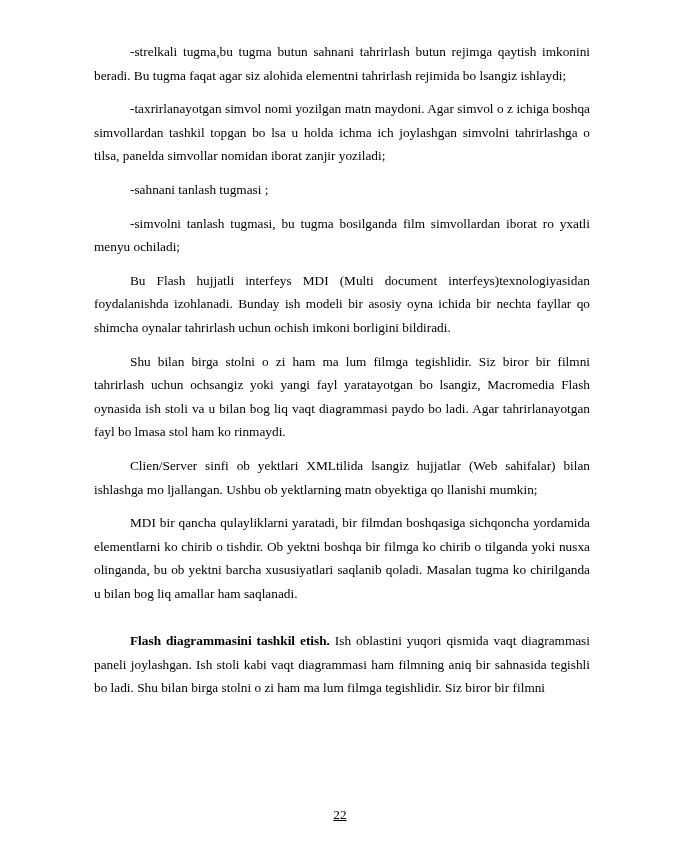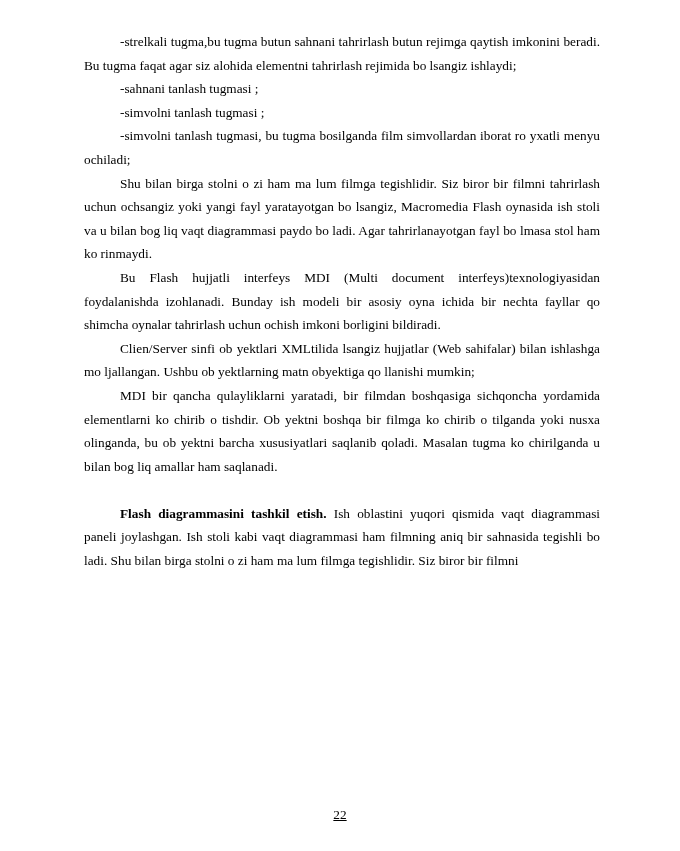--- a/index.html
+++ b/index.html
@@ -23,21 +23,21 @@
     }
     .body-text {
       position: absolute;
       left: 84px;
       top: 30px;
       width: 516px;
       font-size: 13.3px;
       line-height: 23.6px;
     }
     .para {
-      margin: 0;
+      margin: 10px;
       text-align: justify;
       text-indent: 36px;
       white-space: normal;
     }
     .para.gap-before {
       margin-top: 23.6px;
     }
     .bold-lead {
       font-weight: bold;
     }
@@ -51,23 +51,23 @@
       line-height: 16px;
       text-decoration: underline;
     }
   </style>
 </head>
 <body>
 
 <div class="page">
   <div class="body-text">
     <p class="para">-strelkali tugma,bu tugma butun sahnani tahrirlash butun rejimga qaytish imkonini beradi. Bu tugma faqat agar siz alohida elementni tahrirlash rejimida bo   lsangiz ishlaydi;</p>
+    <p class="para">-taxrirlanayotgan simvol nomi yozilgan matn maydoni. Agar simvol o   z ichiga boshqa simvollardan tashkil topgan bo   lsa u holda ichma ich joylashgan simvolni tahrirlashga o   tilsa, panelda simvollar nomidan iborat zanjir yoziladi;</p>
     <p class="para">-sahnani tanlash tugmasi ;</p>
-    <p class="para">-simvolni tanlash tugmasi ;</p>
     <p class="para">-simvolni tanlash tugmasi, bu tugma bosilganda film simvollardan iborat ro   yxatli menyu ochiladi;</p>
+    <p class="para">Bu Flash hujjatli interfeys MDI (Multi document interfeys)texnologiyasidan foydalanishda izohlanadi. Bunday ish modeli bir asosiy oyna ichida bir nechta fayllar qo   shimcha oynalar tahrirlash uchun ochish imkoni borligini bildiradi.</p>
     <p class="para">Shu bilan birga stolni o   zi ham ma   lum filmga tegishlidir. Siz biror bir filmni tahrirlash uchun ochsangiz yoki yangi fayl yaratayotgan bo   lsangiz, Macromedia Flash oynasida ish stoli va u bilan bog   liq vaqt diagrammasi paydo bo   ladi. Agar tahrirlanayotgan fayl bo   lmasa stol ham ko   rinmaydi.</p>
-    <p class="para">Bu Flash hujjatli interfeys MDI (Multi document interfeys)texnologiyasidan foydalanishda izohlanadi. Bunday ish modeli bir asosiy oyna ichida bir nechta fayllar qo   shimcha oynalar tahrirlash uchun ochish imkoni borligini bildiradi.</p>
     <p class="para">Clien/Server sinfi ob   yektlari XMLtilida lsangiz hujjatlar (Web sahifalar) bilan ishlashga mo   ljallangan. Ushbu ob   yektlarning matn obyektiga qo   llanishi mumkin;</p>
     <p class="para">MDI bir qancha qulayliklarni yaratadi, bir filmdan boshqasiga sichqoncha yordamida elementlarni ko   chirib o   tishdir. Ob   yektni boshqa bir filmga ko   chirib o   tilganda yoki nusxa olinganda, bu ob   yektni barcha xususiyatlari saqlanib qoladi. Masalan tugma ko   chirilganda u bilan bog   liq amallar ham saqlanadi.</p>
     <p class="para gap-before"><span class="bold-lead">Flash diagrammasini tashkil etish.</span><span> Ish oblastini yuqori qismida vaqt diagrammasi paneli joylashgan. Ish stoli kabi  vaqt diagrammasi ham filmning aniq bir sahnasida tegishli bo   ladi. Shu bilan birga stolni o   zi ham ma   lum filmga tegishlidir. Siz biror bir filmni</span></p>
   </div>
   <div class="page-number">22</div>
 </div>
 
 </body></html>

